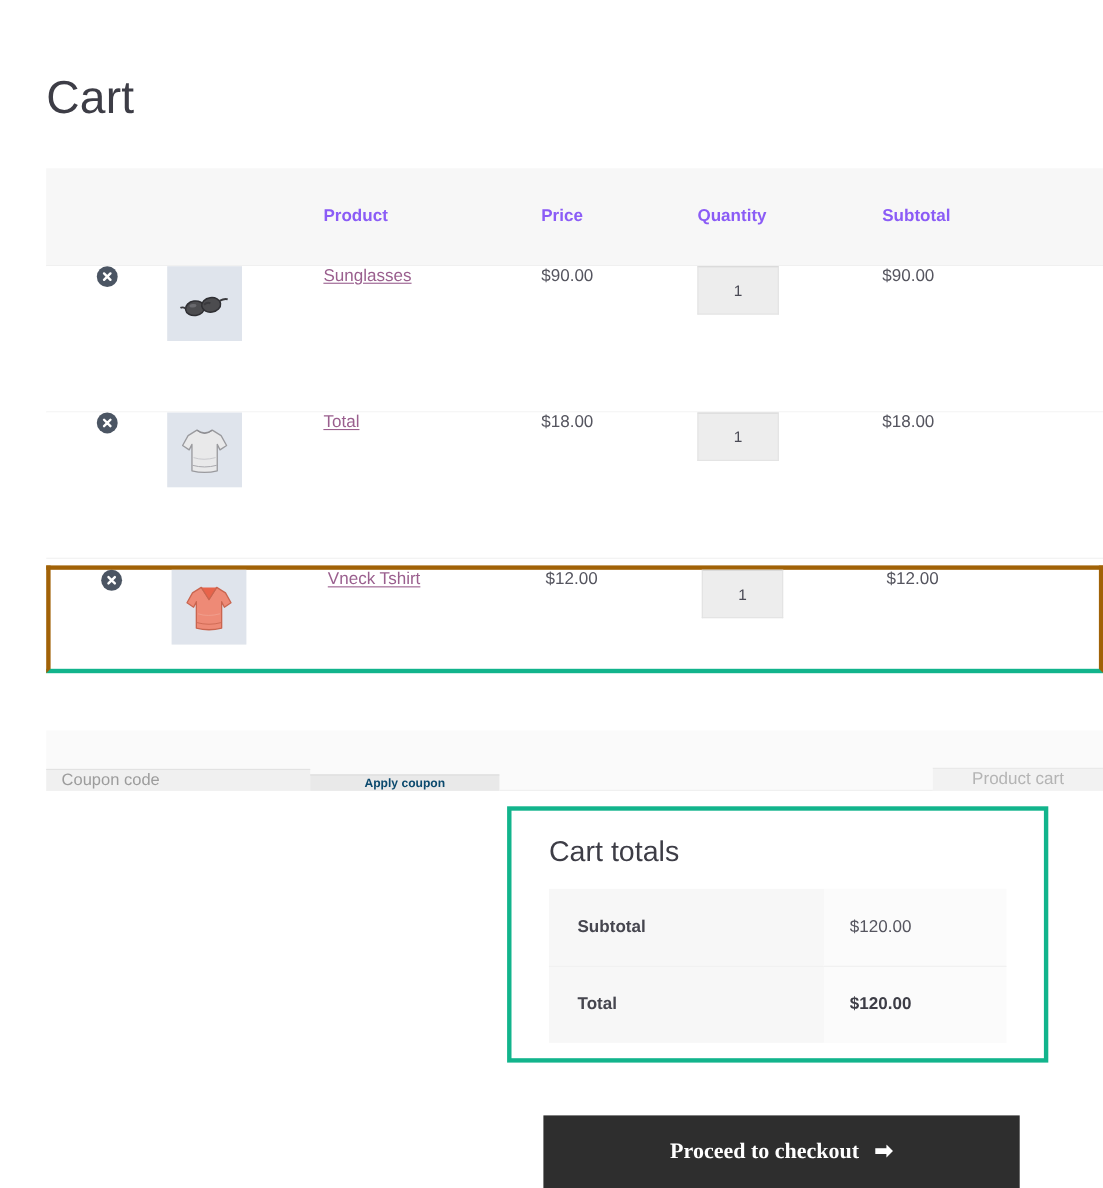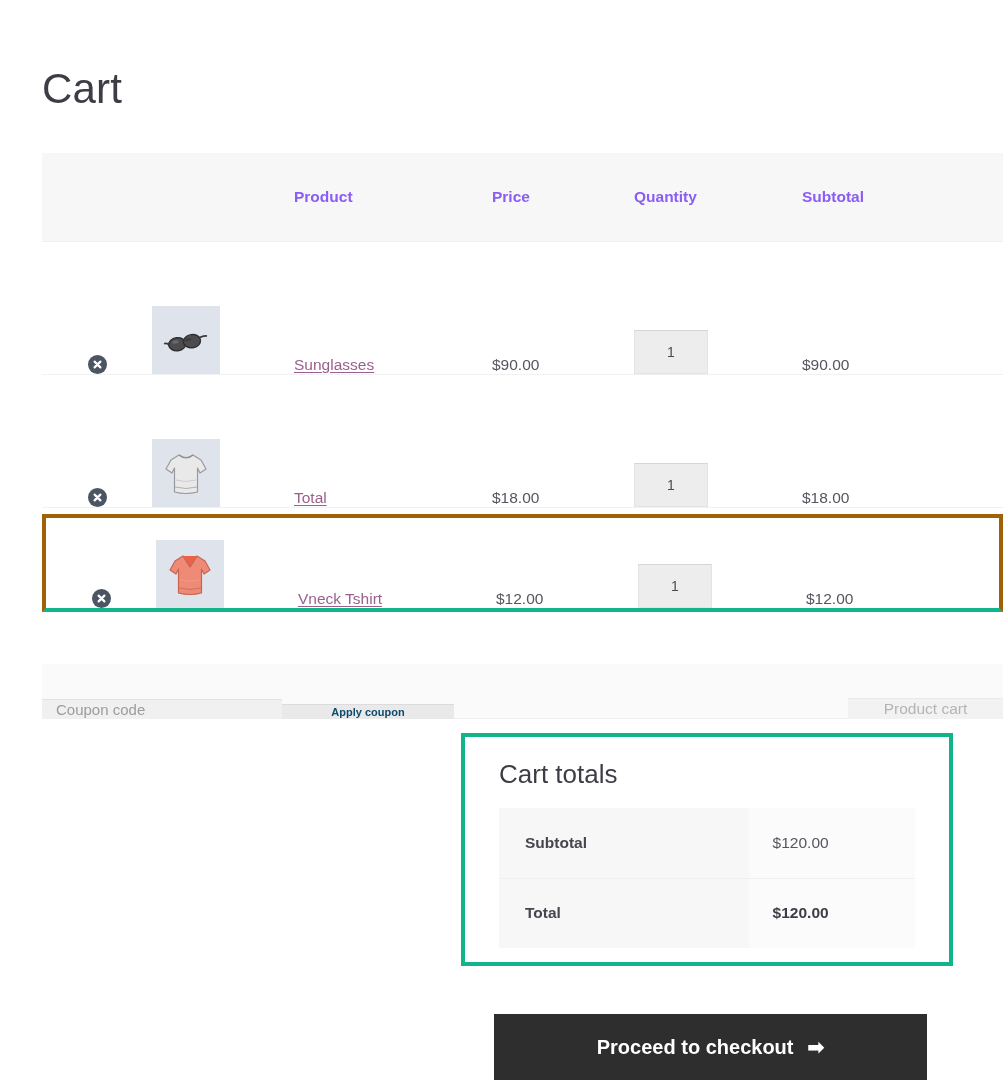--- a/index.html
+++ b/index.html
@@ -49,21 +49,21 @@
 
   .col-remove  { width: 110px; flex: 0 0 110px; text-align: center; }
   .col-thumb   { width: 142px; flex: 0 0 142px; }
   .col-product { width: 198px; flex: 0 0 198px; }
   .col-price   { width: 142px; flex: 0 0 142px; }
   .col-qty     { width: 168px; flex: 0 0 168px; }
   .col-sub     { flex: 1 1 auto; }
 
   .cart-row {
     display: flex;
-    align-items: flex-end;
+    align-items: flex-start;
     height: 133px;
     background: #ffffff;
     border-bottom: 1px solid #f1f1f1;
     position: relative;
   }
   .cart-row.highlighted {
     border: 4px solid #a16207;
     height: 98px;
     margin-top: 6px;
     border-bottom: 4px solid #12b48c;
@@ -215,21 +215,21 @@
     background: #2e2e2e;
     color: #ffffff;
     font-size: 20px;
     font-weight: bold;
     border: none;
     display: flex;
     align-items: center;
     justify-content: center;
     gap: 14px;
     cursor: pointer;
-    font-family: Liberation Sans, sans-serif;
+    font-family: Liberation Serif, serif;
   }
   .checkout-arrow { font-size: 20px; line-height: 1; }
 </style>
 </head>
 <body>
 
 <div id="page">
 
   <div class="page-title">Cart</div>
 

